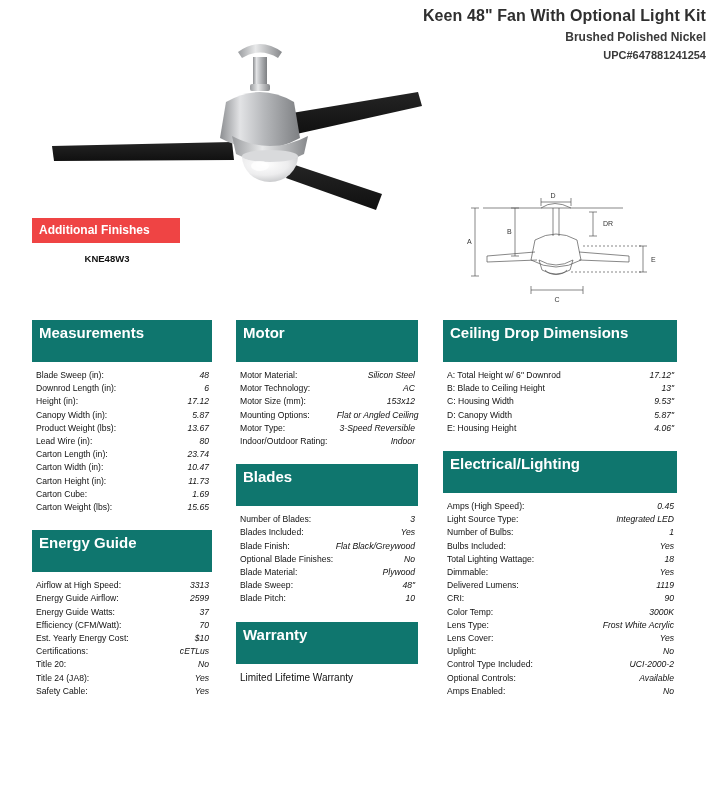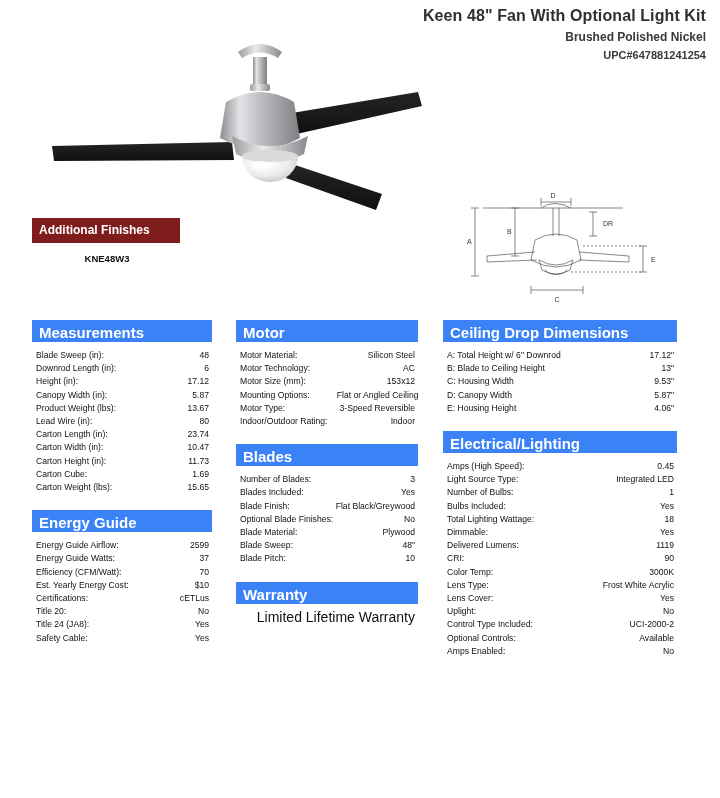--- a/index.html
+++ b/index.html
@@ -31,56 +31,56 @@
   }
 
   
   .hero { position: absolute; left: 10px; top: 18px; width: 420px; height: 200px; }
 
   
   .finish-box {
     position: absolute; left: 32px; top: 218px; width: 148px;
   }
   .finish-header {
-    background: #7f1d1d; color: #ffffff;
+    background: #ef4444; color: #ffffff;
     font-size: 12px; font-weight: bold;
     padding: 5px 7px 6px 7px;
   }
   .finish-code {
     font-size: 9.5px; font-weight: bold; color: #111;
     padding: 10px 0 0 2px;
     text-align: center;
   }
 
   
   .diagram { position: absolute; left: 443px; top: 190px; width: 240px; height: 120px; }
 
   
   .col { position: absolute; }
   .col.c1 { left: 32px; top: 320px; width: 180px; }
   .col.c2 { left: 236px; top: 320px; width: 182px; }
   .col.c3 { left: 443px; top: 320px; width: 234px; }
 
   .sec-header {
-    background: #3b82f6; color: #ffffff;
+    background: #0f766e; color: #ffffff;
     font-size: 15px; font-weight: bold;
-    padding: 3px 7px 0 7px;
+    padding: 3px 7px 20px 7px;
     line-height: 19px;
   }
   .sec-body { padding: 7px 1px 0 1px; }
   .row {
     display: flex; justify-content: space-between; align-items: baseline;
     font-size: 8.6px; line-height: 13.2px; color: #111;
     padding: 0 2px 0 3px;
     gap: 27px;
   }
   .row .k { white-space: nowrap; }
-  .row .v { white-space: nowrap; text-align: center; }
+  .row .v { white-space: nowrap; text-align: center; font-style: italic; }
   .plain {
-    font-size: 14px; line-height: 13.2px; color: #111; padding: 0 2px 0 3px; text-align: right;
+    font-size: 10px; line-height: 13.2px; color: #111; padding: 0 2px 0 3px;
   }
   .gap-md { height: 16px; }
 </style>
 </head>
 <body>
 
 <div class="page">
 
   <div class="header">
     <div class="title">Keen 48" Fan With Optional Light Kit</div>
@@ -242,20 +242,24 @@
           </div>
       </div>
     </div>
 
     <div class="gap-md"></div>
 
     <div>
       <div class="sec-header">Energy Guide</div>
       <div class="sec-body">
         <div class="row">
+            <span class="k">Airflow at High Speed:</span>
+            <span class="v">3313</span>
+          </div>
+        <div class="row">
             <span class="k">Energy Guide Airflow:</span>
             <span class="v">2599</span>
           </div>
         <div class="row">
             <span class="k">Energy Guide Watts:</span>
             <span class="v">37</span>
           </div>
         <div class="row">
             <span class="k">Efficiency (CFM/Watt):</span>
             <span class="v">70</span>

